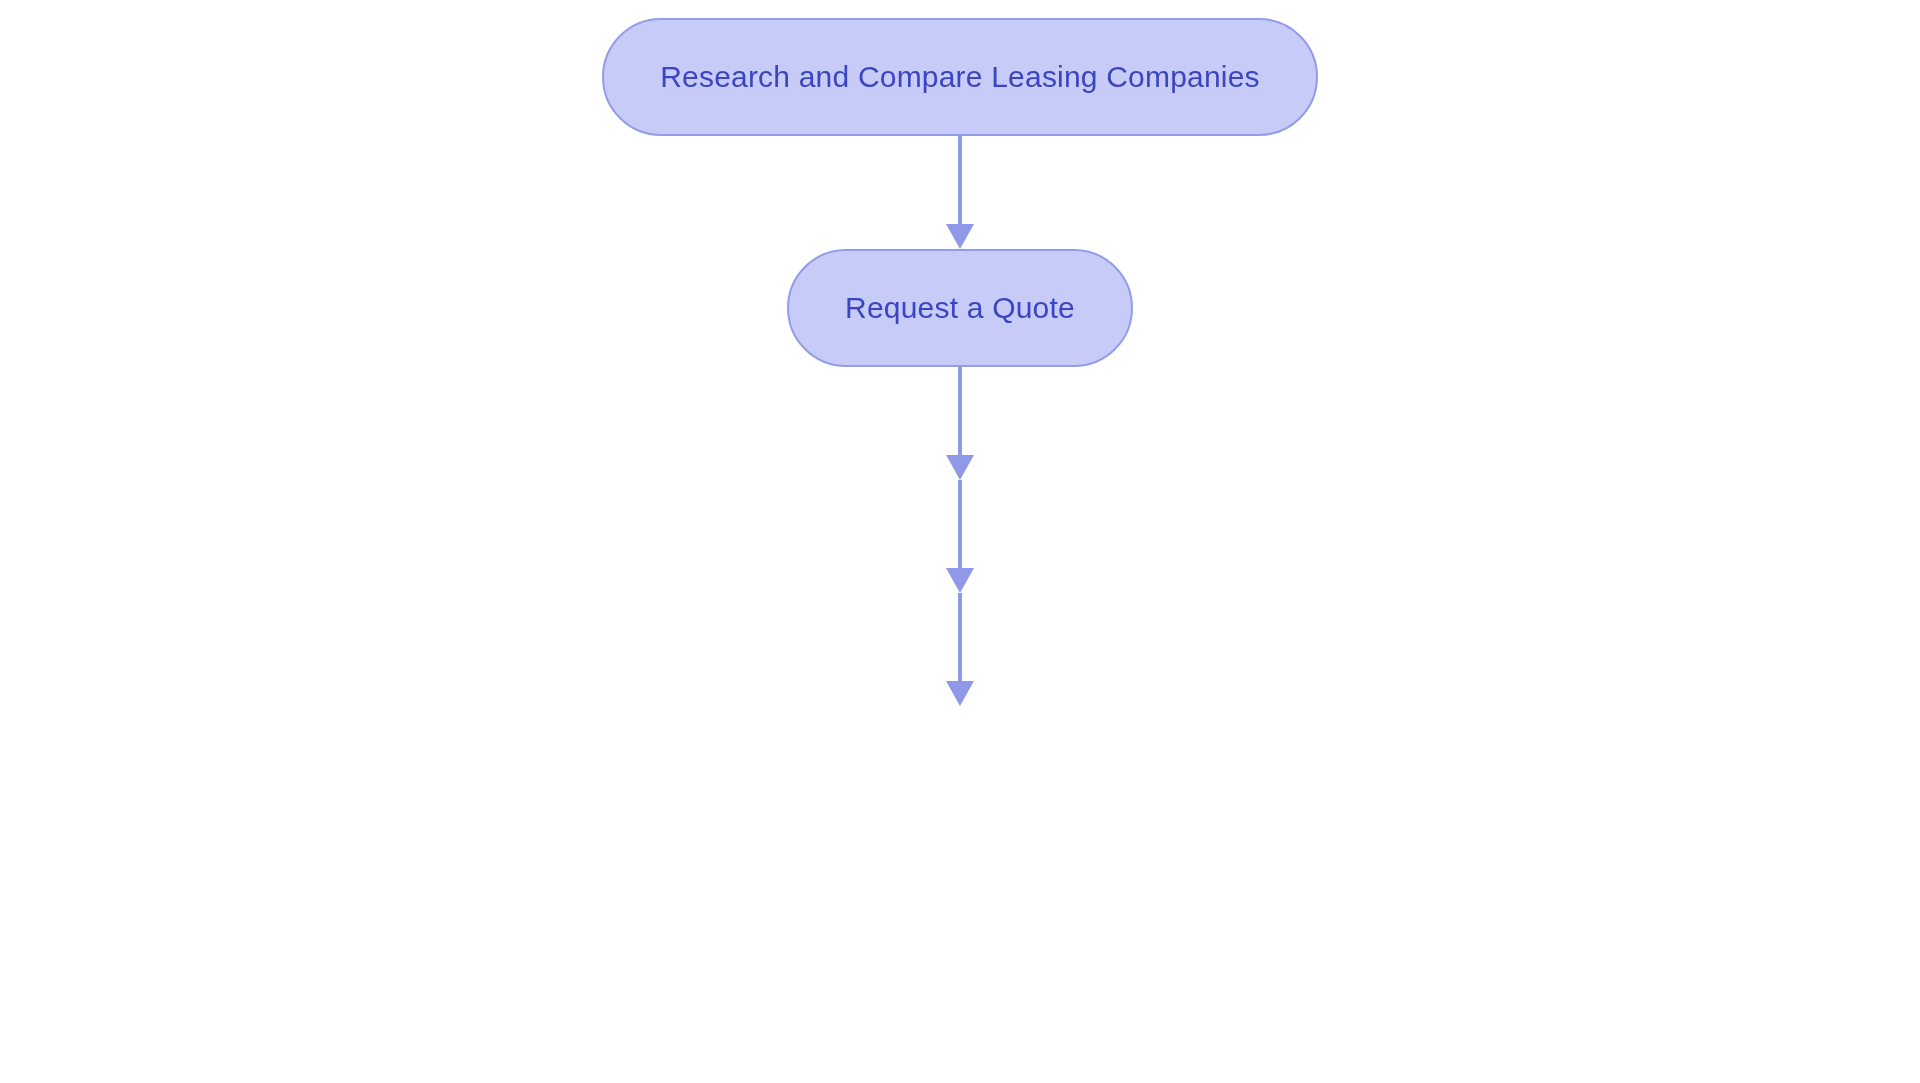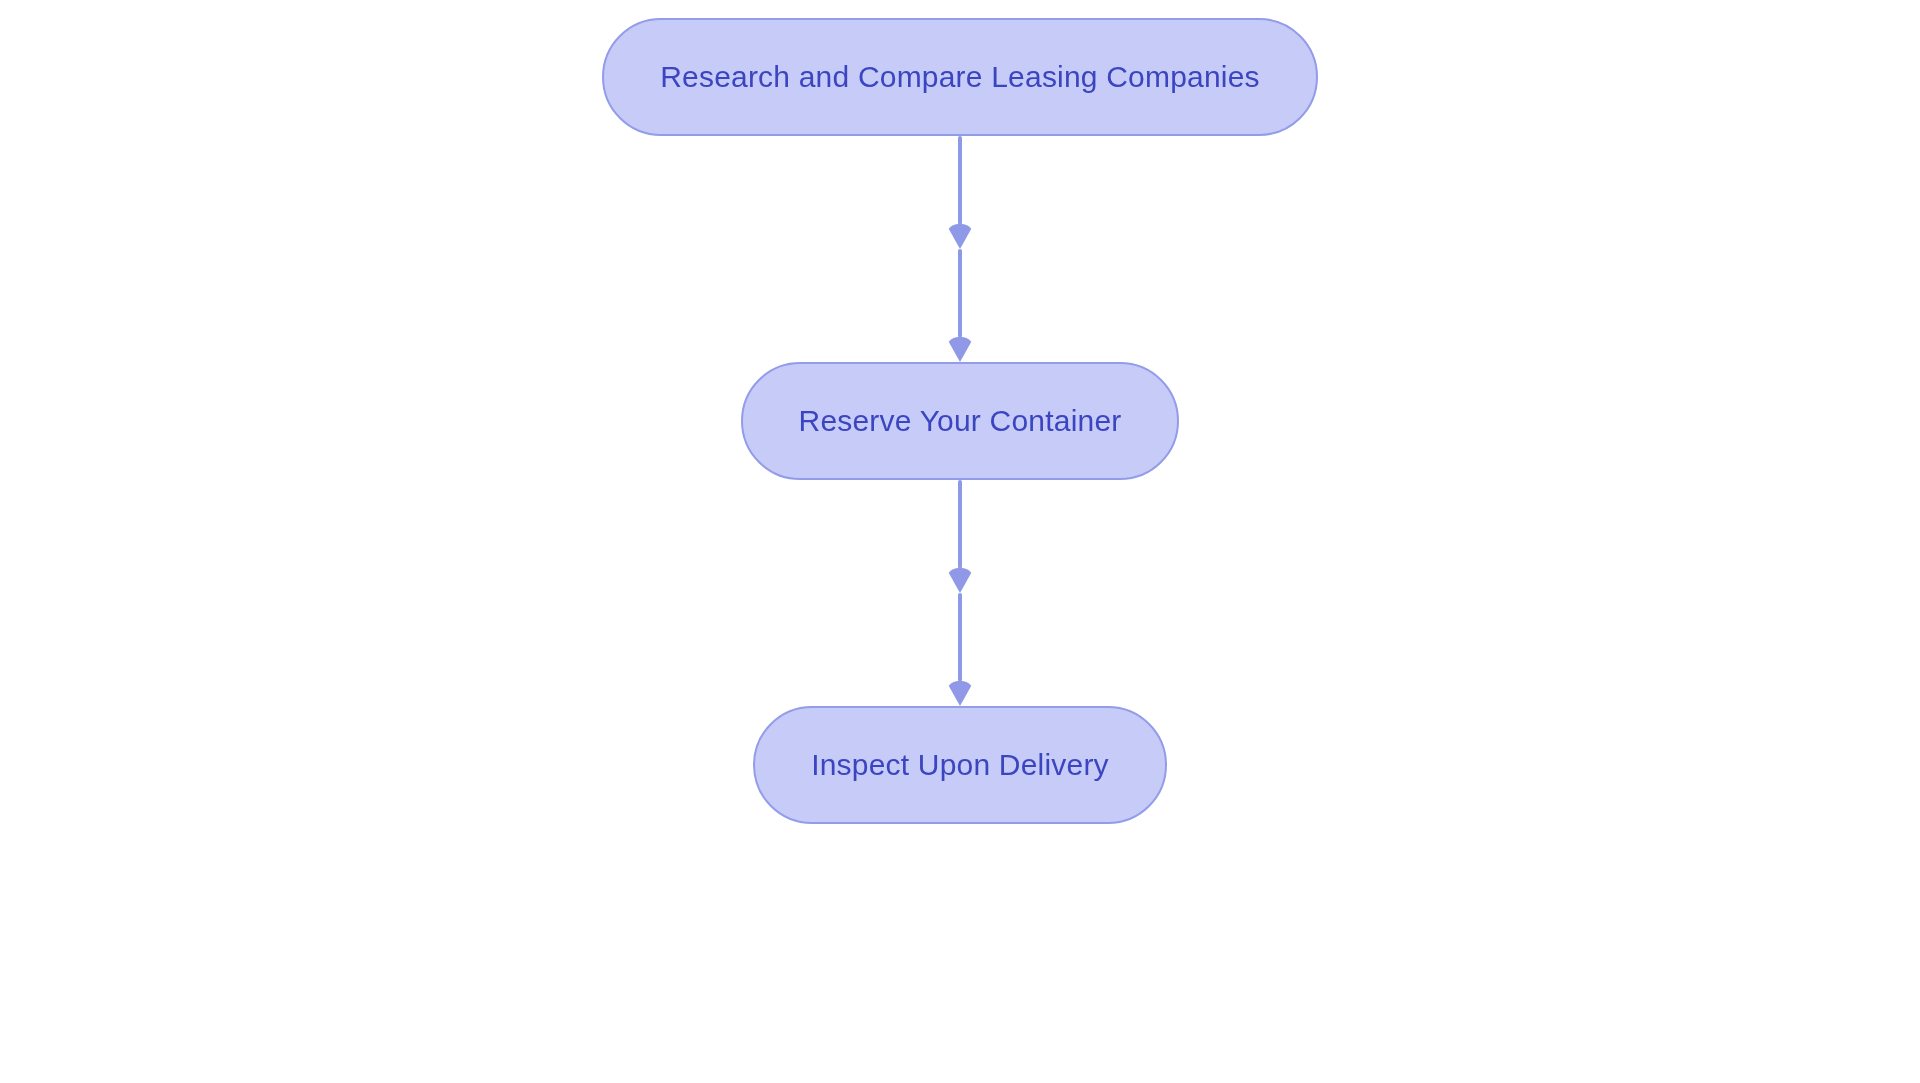--- a/index.html
+++ b/index.html
@@ -2,21 +2,21 @@
 <html style="--node-fill: #c6cbf8; --node-border: #939ce9; --arrow: #8f99e8; --text: #3b45c0; --background: #ffffff;"><head>
 <meta charset="utf-8">
 <style>
   :root {
     --node-fill: #c6cbf8;
     --node-border: #939ce9;
     --arrow: #8f99e8;
     --text: #3b45c0;
     --background: #ffffff;
   }
-  * { margin: 0; padding: 0; box-sizing: border-box; border-radius: 19px; }
+  * { margin: 0; padding: 0; box-sizing: border-box; }
   html, body {
     width: 1920px;
     height: 1083px;
     background: var(--background);
     font-family: "Liberation Sans", sans-serif;
     overflow: hidden;
   }
   .canvas {
     width: 1920px;
     height: 1083px;
@@ -69,38 +69,35 @@
 
   <div class="node">
     <span>Research and Compare Leasing Companies</span>
   </div>
 
   <div class="arrow">
     <div class="shaft"></div>
     <div class="head"></div>
   </div>
 
-
-  <div class="arrow">
-    <div class="shaft"></div>
-    <div class="head"></div>
-  </div>
-
   <div class="node">
-    <span>Reserve Your Container</span>
+    <span>Request a Quote</span>
   </div>
 
   <div class="arrow">
     <div class="shaft"></div>
     <div class="head"></div>
   </div>
 
 
   <div class="arrow">
     <div class="shaft"></div>
     <div class="head"></div>
   </div>
 
-  <div class="node">
-    <span>Inspect Upon Delivery</span>
+
+  <div class="arrow">
+    <div class="shaft"></div>
+    <div class="head"></div>
   </div>
+
 
 </div>
 
 </body></html>

